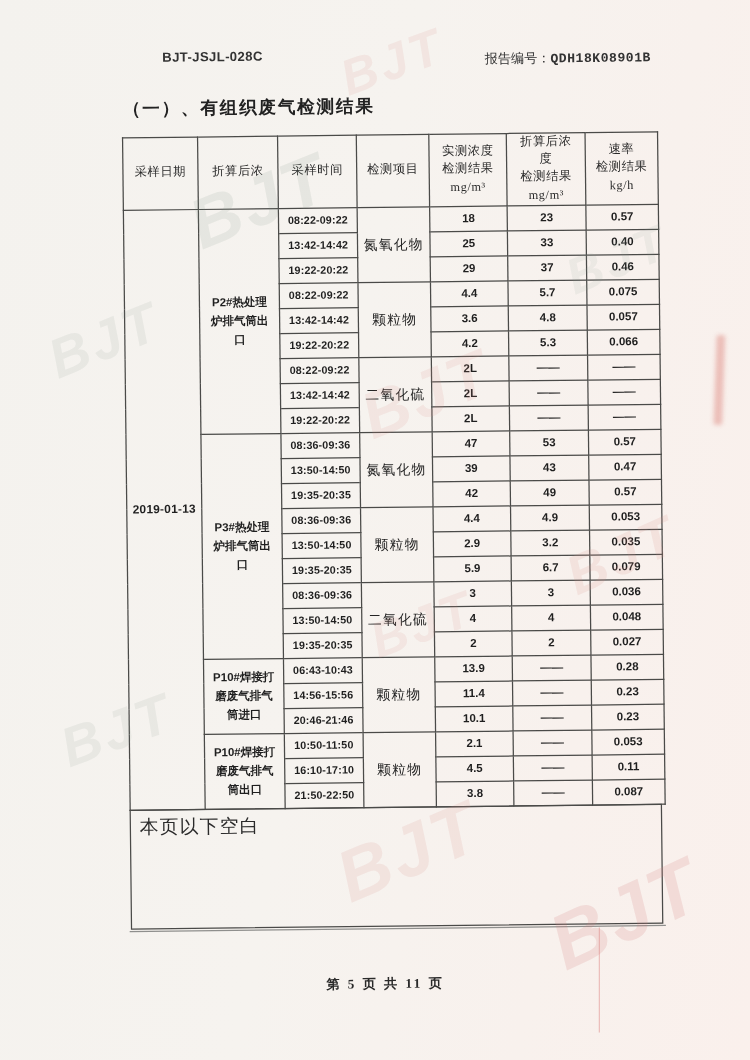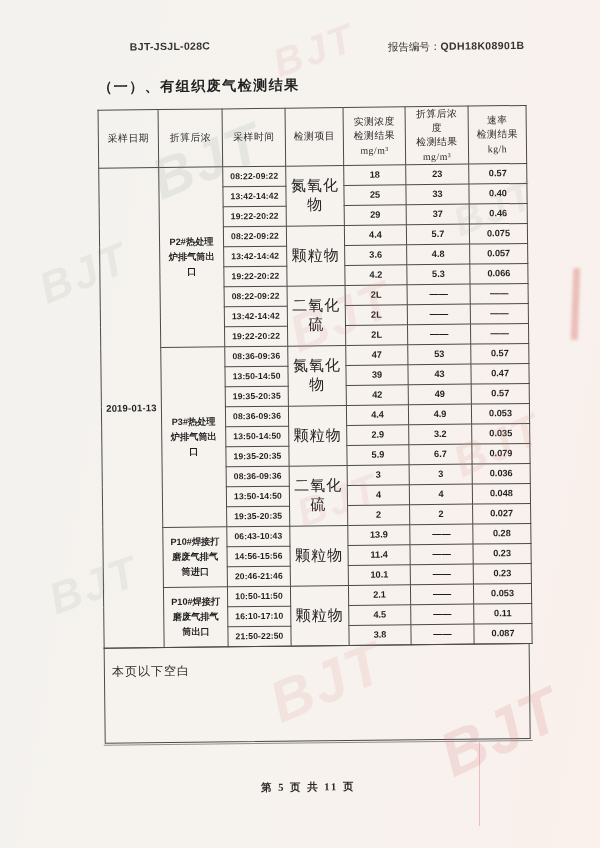--- a/index.html
+++ b/index.html
@@ -10,21 +10,21 @@
     color:#2b2b2b;
   }
   .tilt { position:absolute; inset:0; transform:rotate(-0.65deg); transform-origin:520px 60px; }
 
   .doc-code {
     position:absolute; left:130px; top:36px;
     font-family:"Liberation Sans", sans-serif; font-weight:bold;
     font-size:10.5px; letter-spacing:0.3px; color:#333;
   }
   .report-no { position:absolute; left:388px; top:39px; font-size:10.5px; color:#333; }
-  .report-no .num { font-family:Liberation Sans, sans-serif; font-weight:bold; letter-spacing:0.4px; }
+  .report-no .num { font-family:Liberation Mono, monospace; font-weight:bold; letter-spacing:0.4px; }
 
   .doc-title {
     position:absolute; left:98px; top:74px;
     font-size:14px; font-weight:600; letter-spacing:1.5px; color:#222;
   }
 
   .table-wrap { position:absolute; left:97px; top:105px; width:428px; }
   table {
     border-collapse:collapse; table-layout:fixed; width:428px;
     border:1.6px solid #3e3e3c; background:transparent;
@@ -35,39 +35,39 @@
     white-space:pre-line; letter-spacing:0.5px; color:#2a2a2a;
   }
   td.time {
     font-family:"Liberation Sans", sans-serif; font-weight:bold;
     font-size:8.6px; height:19px; line-height:1; letter-spacing:0.1px; color:#1f1f1f;
   }
   td.val {
     font-family:"Liberation Sans", sans-serif; font-weight:600;
     font-size:9.2px; height:19px; line-height:1; color:#1f1f1f;
   }
-  td.param { font-size:15px; letter-spacing:1px; color:#242424; }
+  td.param { font-size:11px; letter-spacing:1px; color:#242424; }
   td.loc {
     font-family:"Liberation Sans", sans-serif; font-weight:bold;
     font-size:9.2px; line-height:1.65; padding:0 5px; color:#1f1f1f;
   }
   td.date {
     font-family:"Liberation Sans", sans-serif; font-weight:bold;
     font-size:9.5px; letter-spacing:0.2px; color:#1f1f1f;
   }
 
   .blank-box {
     position:relative; width:425.5px; height:96px; margin-top:-1px;
     border:1.2px solid #4a4a48; box-sizing:border-box;
   }
   .blank-box::after {
     content:""; position:absolute; left:-2px; right:-3px; bottom:-3.5px; height:1px;
     background:#8f8f8d;
   }
-  .blank-note { font-size:12px; letter-spacing:1px; padding:15px 7px; display:inline-block; }
+  .blank-note { font-size:15px; letter-spacing:1px; padding:4px 7px; display:inline-block; }
 
   .page-num {
     position:absolute; left:0; width:600px; top:778px; text-align:center;
     font-size:10.5px; font-weight:bold; letter-spacing:2px; color:#2a2a2a;
   }
 
   .wm {
     position:absolute; font-family:"Liberation Sans", sans-serif;
     font-weight:bold; font-style:italic; letter-spacing:3px;
     pointer-events:none; user-select:none; white-space:nowrap; z-index:3;

